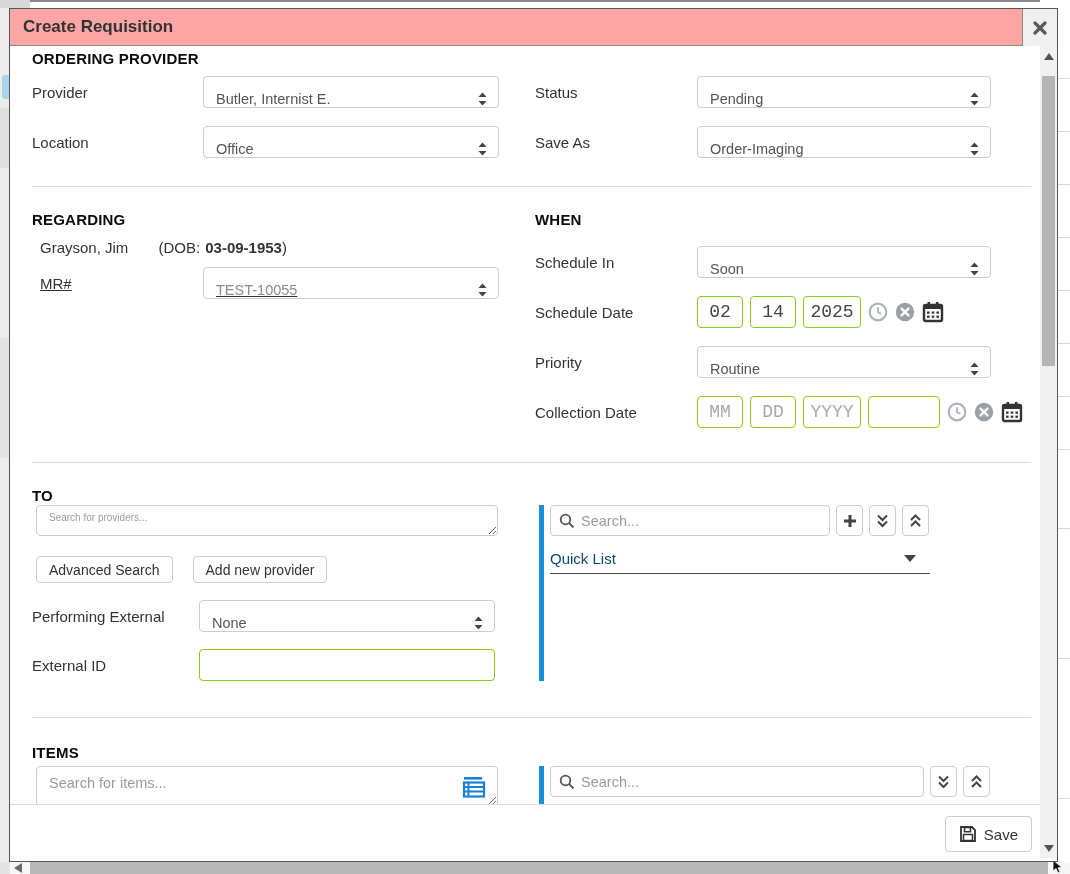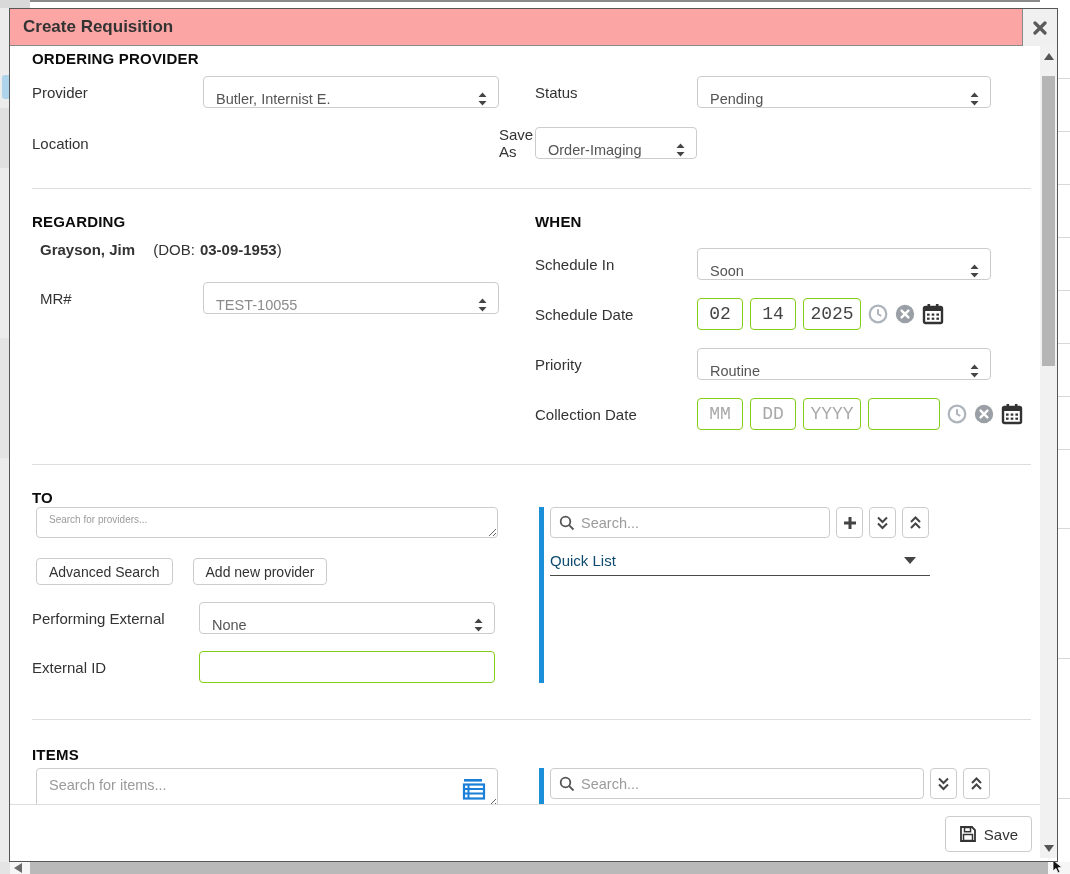--- a/index.html
+++ b/index.html
@@ -50,23 +50,23 @@
   .when-rows .wrow { display:grid; grid-template-columns:162px 294px; align-items:center; margin-top:18px; }
   .when-rows .wrow:first-child { margin-top:11px; }
   .date-cluster { display:flex; align-items:center; gap:7px; width:294px; }
   .mini { height:32px; border:1px solid #84cc16; border-radius:4px; text-align:center;
     font-size:18px; color:#444; font-family:Liberation Mono, monospace; }
   .mini::placeholder { color:#a9a9a9; }
   .mini.w46 { width:46px; } .mini.w58 { width:58px; } .mini.w72 { width:72px; }
   .icon-plain { background:none; border:none; padding:0; display:flex; align-items:center; cursor:pointer; }
 
   .patient-line { margin:11px 0 0 8px; font-size:15px; }
-  .patient-line .pname { font-weight:bold; margin-right:14px; }
+  .patient-line .pname { font-weight:normal; margin-right:26px; }
   .patient-line .dob-b { font-weight:bold; margin-left:5px; }
-  .mr-row { display:grid; grid-template-columns:163px 296px; align-items:center; margin:24px 0 0 8px; }
+  .mr-row { display:grid; grid-template-columns:163px 296px; align-items:center; margin:11px 0 0 8px;text-decoration:underline; }
 
   .to-wrap { display:grid; grid-template-columns:503px 456px; margin-top:1px; }
   .big-search { width:462px; height:31px; border:1px solid #ccc; border-radius:4px;
     padding:6px 12px; font-size:10px; color:#444; font-family:"Liberation Sans",sans-serif; resize:both; margin-left:4px; }
   .big-search::placeholder { color:#9b9b9b; }
   .btn { border:1px solid #ccc; border-radius:4px; background:#fff; font-size:14px; color:#333;
     padding:0 12px; height:27px; cursor:pointer; font-family:"Liberation Sans",sans-serif; }
   .btn-row { margin:16px 0 0 4px; display:flex; gap:20px; }
   .fac-row { display:grid; grid-template-columns:167px 296px; align-items:center; margin-top:17px; }
 
@@ -168,20 +168,27 @@
       <span class="lbl">Status</span>
       <div class="select">
         <span>Pending</span>
         <svg width="11" height="16" viewBox="0 0 11 16">
             <path d="M1.5 6 L5.5 1.5 L9.5 6 Z" fill="#444"></path>
             <path d="M1.5 10 L5.5 14.5 L9.5 10 Z" fill="#444"></path>
           </svg>
       </div>
 
       <span class="lbl">Location</span>
+      <div class="select">
+        <span>Office</span>
+        <svg width="11" height="16" viewBox="0 0 11 16">
+            <path d="M1.5 6 L5.5 1.5 L9.5 6 Z" fill="#444"></path>
+            <path d="M1.5 10 L5.5 14.5 L9.5 10 Z" fill="#444"></path>
+          </svg>
+      </div>
       <span></span>
       <span class="lbl">Save As</span>
       <div class="select">
         <span>Order-Imaging</span>
         <svg width="11" height="16" viewBox="0 0 11 16">
             <path d="M1.5 6 L5.5 1.5 L9.5 6 Z" fill="#444"></path>
             <path d="M1.5 10 L5.5 14.5 L9.5 10 Z" fill="#444"></path>
           </svg>
       </div>
     </div>

